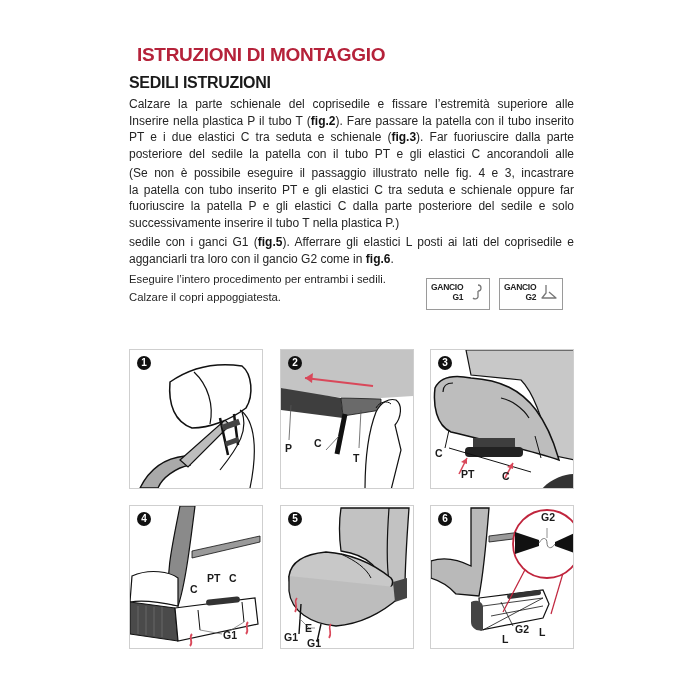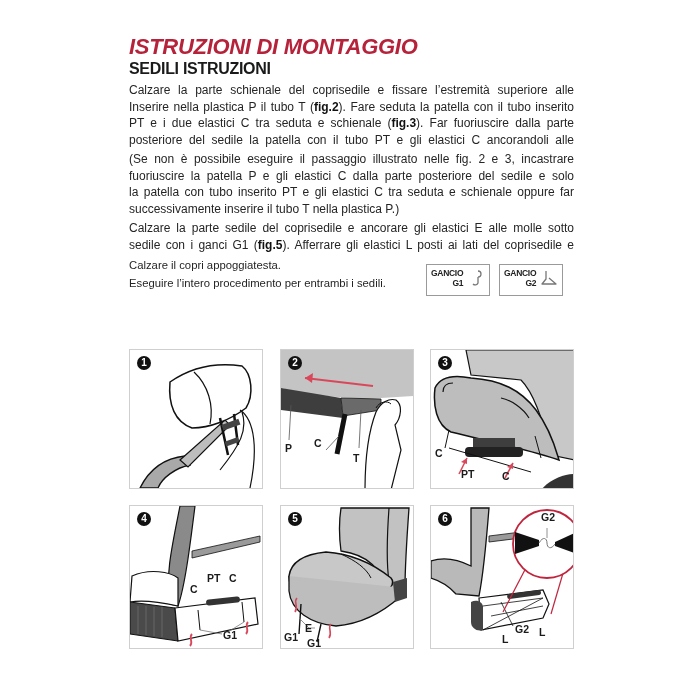--- a/index.html
+++ b/index.html
@@ -1,18 +1,18 @@
 <!DOCTYPE html>
 <html><head>
   <meta charset="utf-8">
   <style>
     html,body{margin:0;padding:0;background:#ffffff;}
     body{width:700px;height:700px;position:relative;overflow:hidden;font-family:"Liberation Sans",sans-serif;color:#1e1e1e;}
     .page{position:absolute;left:129px;top:36px;width:445px;}
-    .title{font-size:22px;font-weight:bold;color:#b5223a;letter-spacing:-0.3px;margin:0;line-height:21px;white-space:nowrap;font-style:italic;}
+    .title{font-size:19px;font-weight:bold;color:#b5223a;letter-spacing:-0.3px;margin:8px;line-height:21px;white-space:nowrap;}
     .subtitle{font-size:16px;font-weight:bold;color:#1a1a1a;letter-spacing:-0.3px;margin:2px 0 3px 0;line-height:20px;white-space:nowrap;}
     .para{font-size:12px;line-height:16.5px;margin:0 0 3px 0;text-align:justify;text-align-last:left;color:#252525;}
     .para b{font-weight:bold;color:#111;}
     .line{display:block;white-space:nowrap;text-align:justify;text-align-last:justify;}
     .line.last{text-align-last:left;}
     .final-row{position:relative;height:36px;}
     .final-text{position:absolute;left:0;top:0;font-size:11.3px;line-height:18px;color:#252525;}
     .gancio-box{position:absolute;top:8px;width:64px;height:32px;border:1px solid #9a9a9a;box-sizing:border-box;}
     .gancio-box .lbl{position:absolute;left:4px;top:3px;font-size:8.5px;font-weight:bold;line-height:10px;color:#222;letter-spacing:-0.3px;text-align:right;}
     .gancio-box svg{position:absolute;right:4px;top:4px;}
@@ -23,41 +23,41 @@
   </style>
 </head>
 <body>
 
 <div class="page">
   <h1 class="title">ISTRUZIONI DI MONTAGGIO</h1>
   <h2 class="subtitle">SEDILI ISTRUZIONI</h2>
 
   <p class="para">
     <span class="line">Calzare la parte schienale del coprisedile e fissare l’estremità superiore alle</span>
-    <span class="line"><span>Inserire nella plastica P il tubo T (</span><b>fig.2</b><span>). Fare seduta la patella con il tubo inserito</span></span>
+    <span class="line"><span>Inserire nella plastica P il tubo T (</span><b>fig.2</b><span>). Fare passare la patella con il tubo inserito</span></span>
     <span class="line"><span>PT e i due elastici C tra seduta e schienale (</span><b>fig.3</b><span>). Far fuoriuscire dalla parte</span></span>
     <span class="line">posteriore del sedile la patella con il tubo PT e gli elastici C ancorandoli alle</span>
   </p>
 
   <p class="para">
-    <span class="line">(Se non è possibile eseguire il passaggio illustrato nelle fig. 2 e 3, incastrare</span>
+    <span class="line">(Se non è possibile eseguire il passaggio illustrato nelle fig. 4 e 3, incastrare</span>
+    <span class="line">la patella con tubo inserito PT e gli elastici C tra seduta e schienale oppure far</span>
     <span class="line">fuoriuscire la patella P e gli elastici C dalla parte posteriore del sedile e solo</span>
-    <span class="line">la patella con tubo inserito PT e gli elastici C tra seduta e schienale oppure far</span>
     <span class="line last">successivamente inserire il tubo T nella plastica P.)</span>
   </p>
 
   <p class="para">
-    <span class="line">Calzare la parte sedile del coprisedile e ancorare gli elastici E alle molle sotto</span>
     <span class="line"><span>sedile con i ganci G1 (</span><b>fig.5</b><span>). Afferrare gli elastici L posti ai lati del coprisedile e</span></span>
+    <span class="line last"><span>agganciarli tra loro con il gancio G2 come in </span><b>fig.6</b><span>.</span></span>
   </p>
 
   <div class="final-row">
     <div class="final-text">
+      <div>Eseguire l’intero procedimento per entrambi i sedili.</div>
       <div>Calzare il copri appoggiatesta.</div>
-      <div>Eseguire l’intero procedimento per entrambi i sedili.</div>
     </div>
     <div class="gancio-box" style="left:297px;">
       <div class="lbl"><span>GANCIO</span><br><span>G1</span></div>
       <svg width="14" height="20" viewBox="0 0 14 20">
         <path d="M7 2 a3 3 0 1 1 0 6 M7 8 L7 14 a3 3 0 0 1 -5 1" fill="none" stroke="#777" stroke-width="1.3"></path>
       </svg>
     </div>
     <div class="gancio-box" style="left:370px;">
       <div class="lbl"><span>GANCIO</span><br><span>G2</span></div>
       <svg width="18" height="20" viewBox="0 0 18 20">

